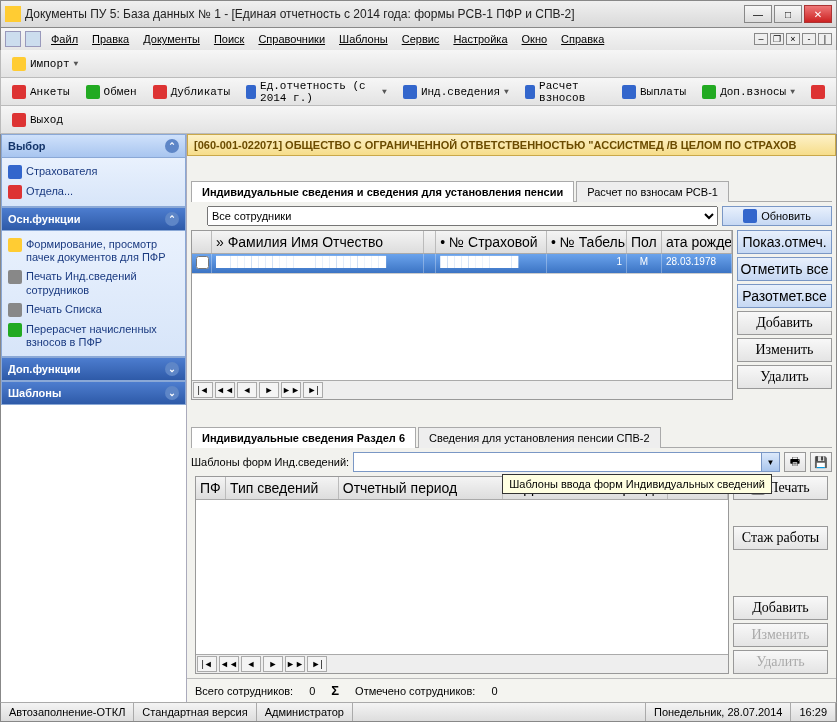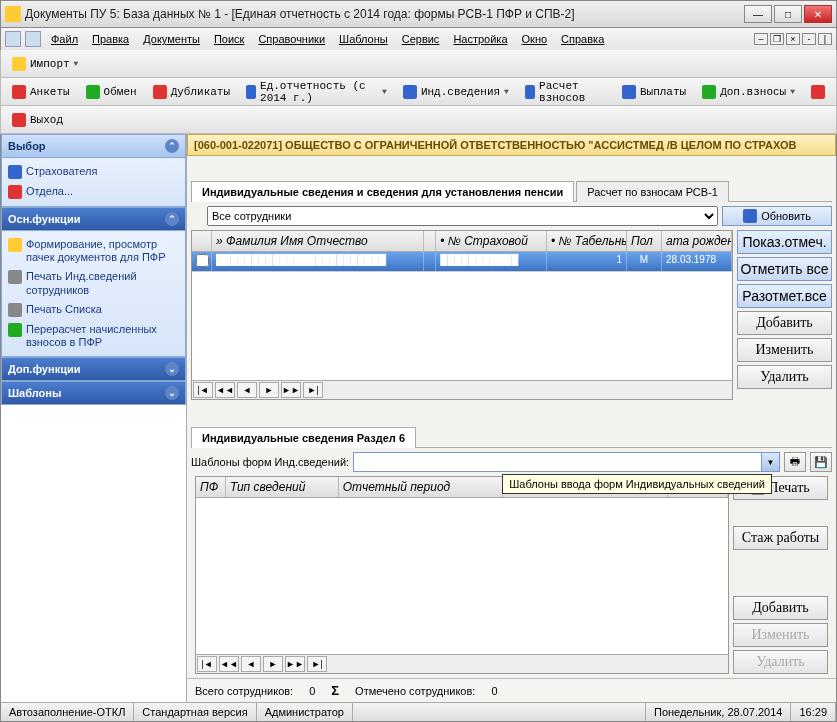--- a/index.html
+++ b/index.html
@@ -44,21 +44,21 @@
 .tab { padding:4px 10px; border:1px solid #aaa; border-bottom:none; background:#eee; margin-right:2px; cursor:pointer; position:relative; top:1px;margin-top:20px; }
 .tab.active { background:#fff; font-weight:bold; }
 
 .filterrow { display:flex; align-items:center; gap:4px; padding:4px;margin-left:16px; }
 .filterrow select { flex:1; height:20px; font-size:11px; }
 .btn { border:1px solid #7a97c5; background:linear-gradient(#e8f0fc,#c6d8f3); padding:2px 20px; cursor:pointer; display:inline-flex; align-items:center; gap:4px; }
 
 .gridwrap { display:flex; gap:4px; padding:0 4px; }
 .grid { flex:1; background:#fff; border:1px solid #999; display:flex; flex-direction:column; }
 .ghead { display:flex; background:linear-gradient(#f4f4f4,#ddd); border-bottom:1px solid #aaa; }
-.gh { border-right:1px solid #bbb; padding:3px 4px; font-size:12px; white-space:nowrap; overflow:hidden;font-style:italic; }
+.gh { border-right:1px solid #bbb; padding:3px 4px; font-size:14px; white-space:nowrap; overflow:hidden; }
 .gbody { flex:1; overflow:auto; }
 .grow { display:flex; background:linear-gradient(#6aa3ec,#3c74c4); color:#fff; border-bottom:1px solid #ccc; }
 .gc { border-right:1px solid rgba(255,255,255,.3); padding:2px 4px; font-size:10px; overflow:hidden; white-space:nowrap; }
 .gnav { display:flex; border-top:1px solid #aaa; background:#eee; }
 .gnav button { width:20px; height:16px; border:1px solid #aaa; background:#f4f4f4; font-size:9px; cursor:pointer; margin:1px; }
 
 .sidebtns { width:95px; display:flex; flex-direction:column; gap:3px; }
 .sidebtns .btn, .sidebtns .btnp { width:100%; font-size:14px; justify-content:center; padding:3px 2px; }
 .btnp { border:1px solid #999; background:linear-gradient(#f8f8f8,#e4e4e4); cursor:pointer; display:inline-flex; align-items:center; justify-content:center; gap:3px;font-family:Liberation Serif, serif; }
 .btnp[disabled] { color:#aaa; cursor:default; }
@@ -286,20 +286,21 @@
         <span class="btn">Отметить все</span>
         <span class="btn">Разотмет.все</span>
         <span class="btnp">Добавить</span>
         <span class="btnp">Изменить</span>
         <span class="btnp">Удалить</span>
       </div>
     </div>
 
     <div class="tabs" style="margin-top:6px">
       <div class="tab active">Индивидуальные сведения Раздел 6</div>
+      <div class="tab">Сведения для установления пенсии СПВ-2</div>
     </div>
 
     <div class="section2">
       <div class="templrow" style="position:relative">
         <label>Шаблоны форм Инд.сведений:</label>
         <div class="combo">
           <span></span>
           <span class="drop">▼</span>
         </div>
         <span class="btnp" style="width:22px;height:20px">🖶</span>

